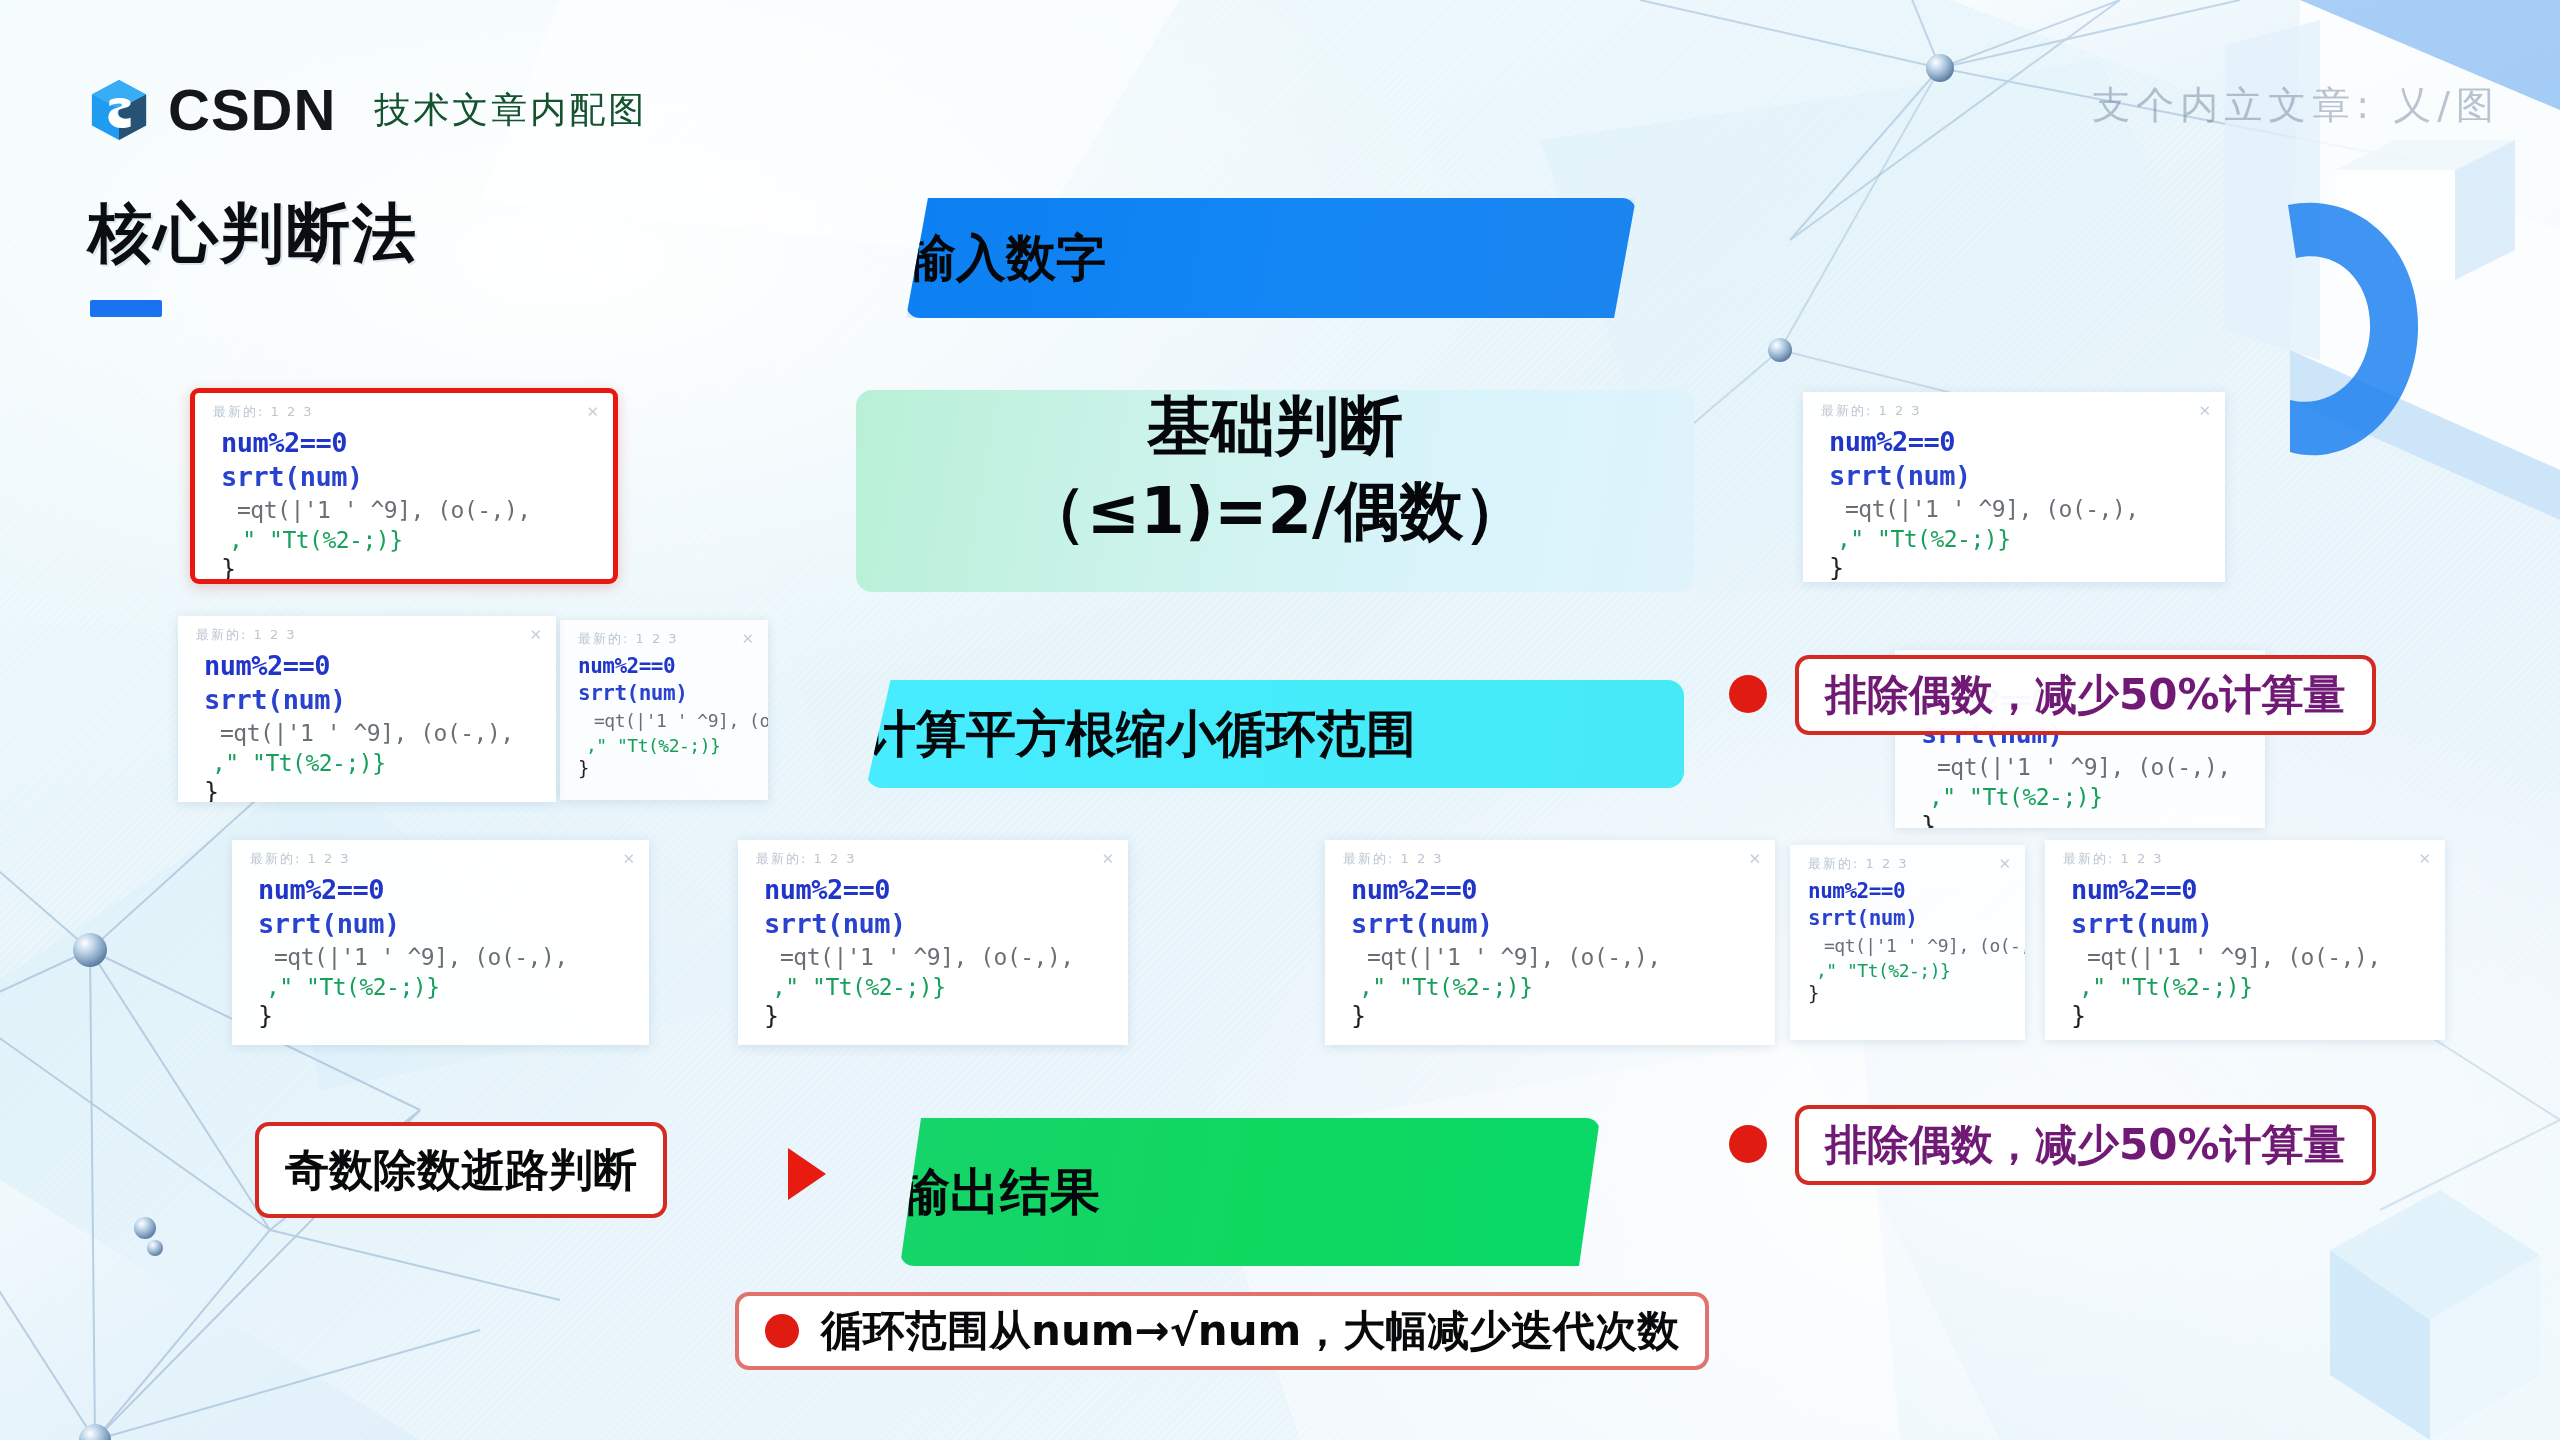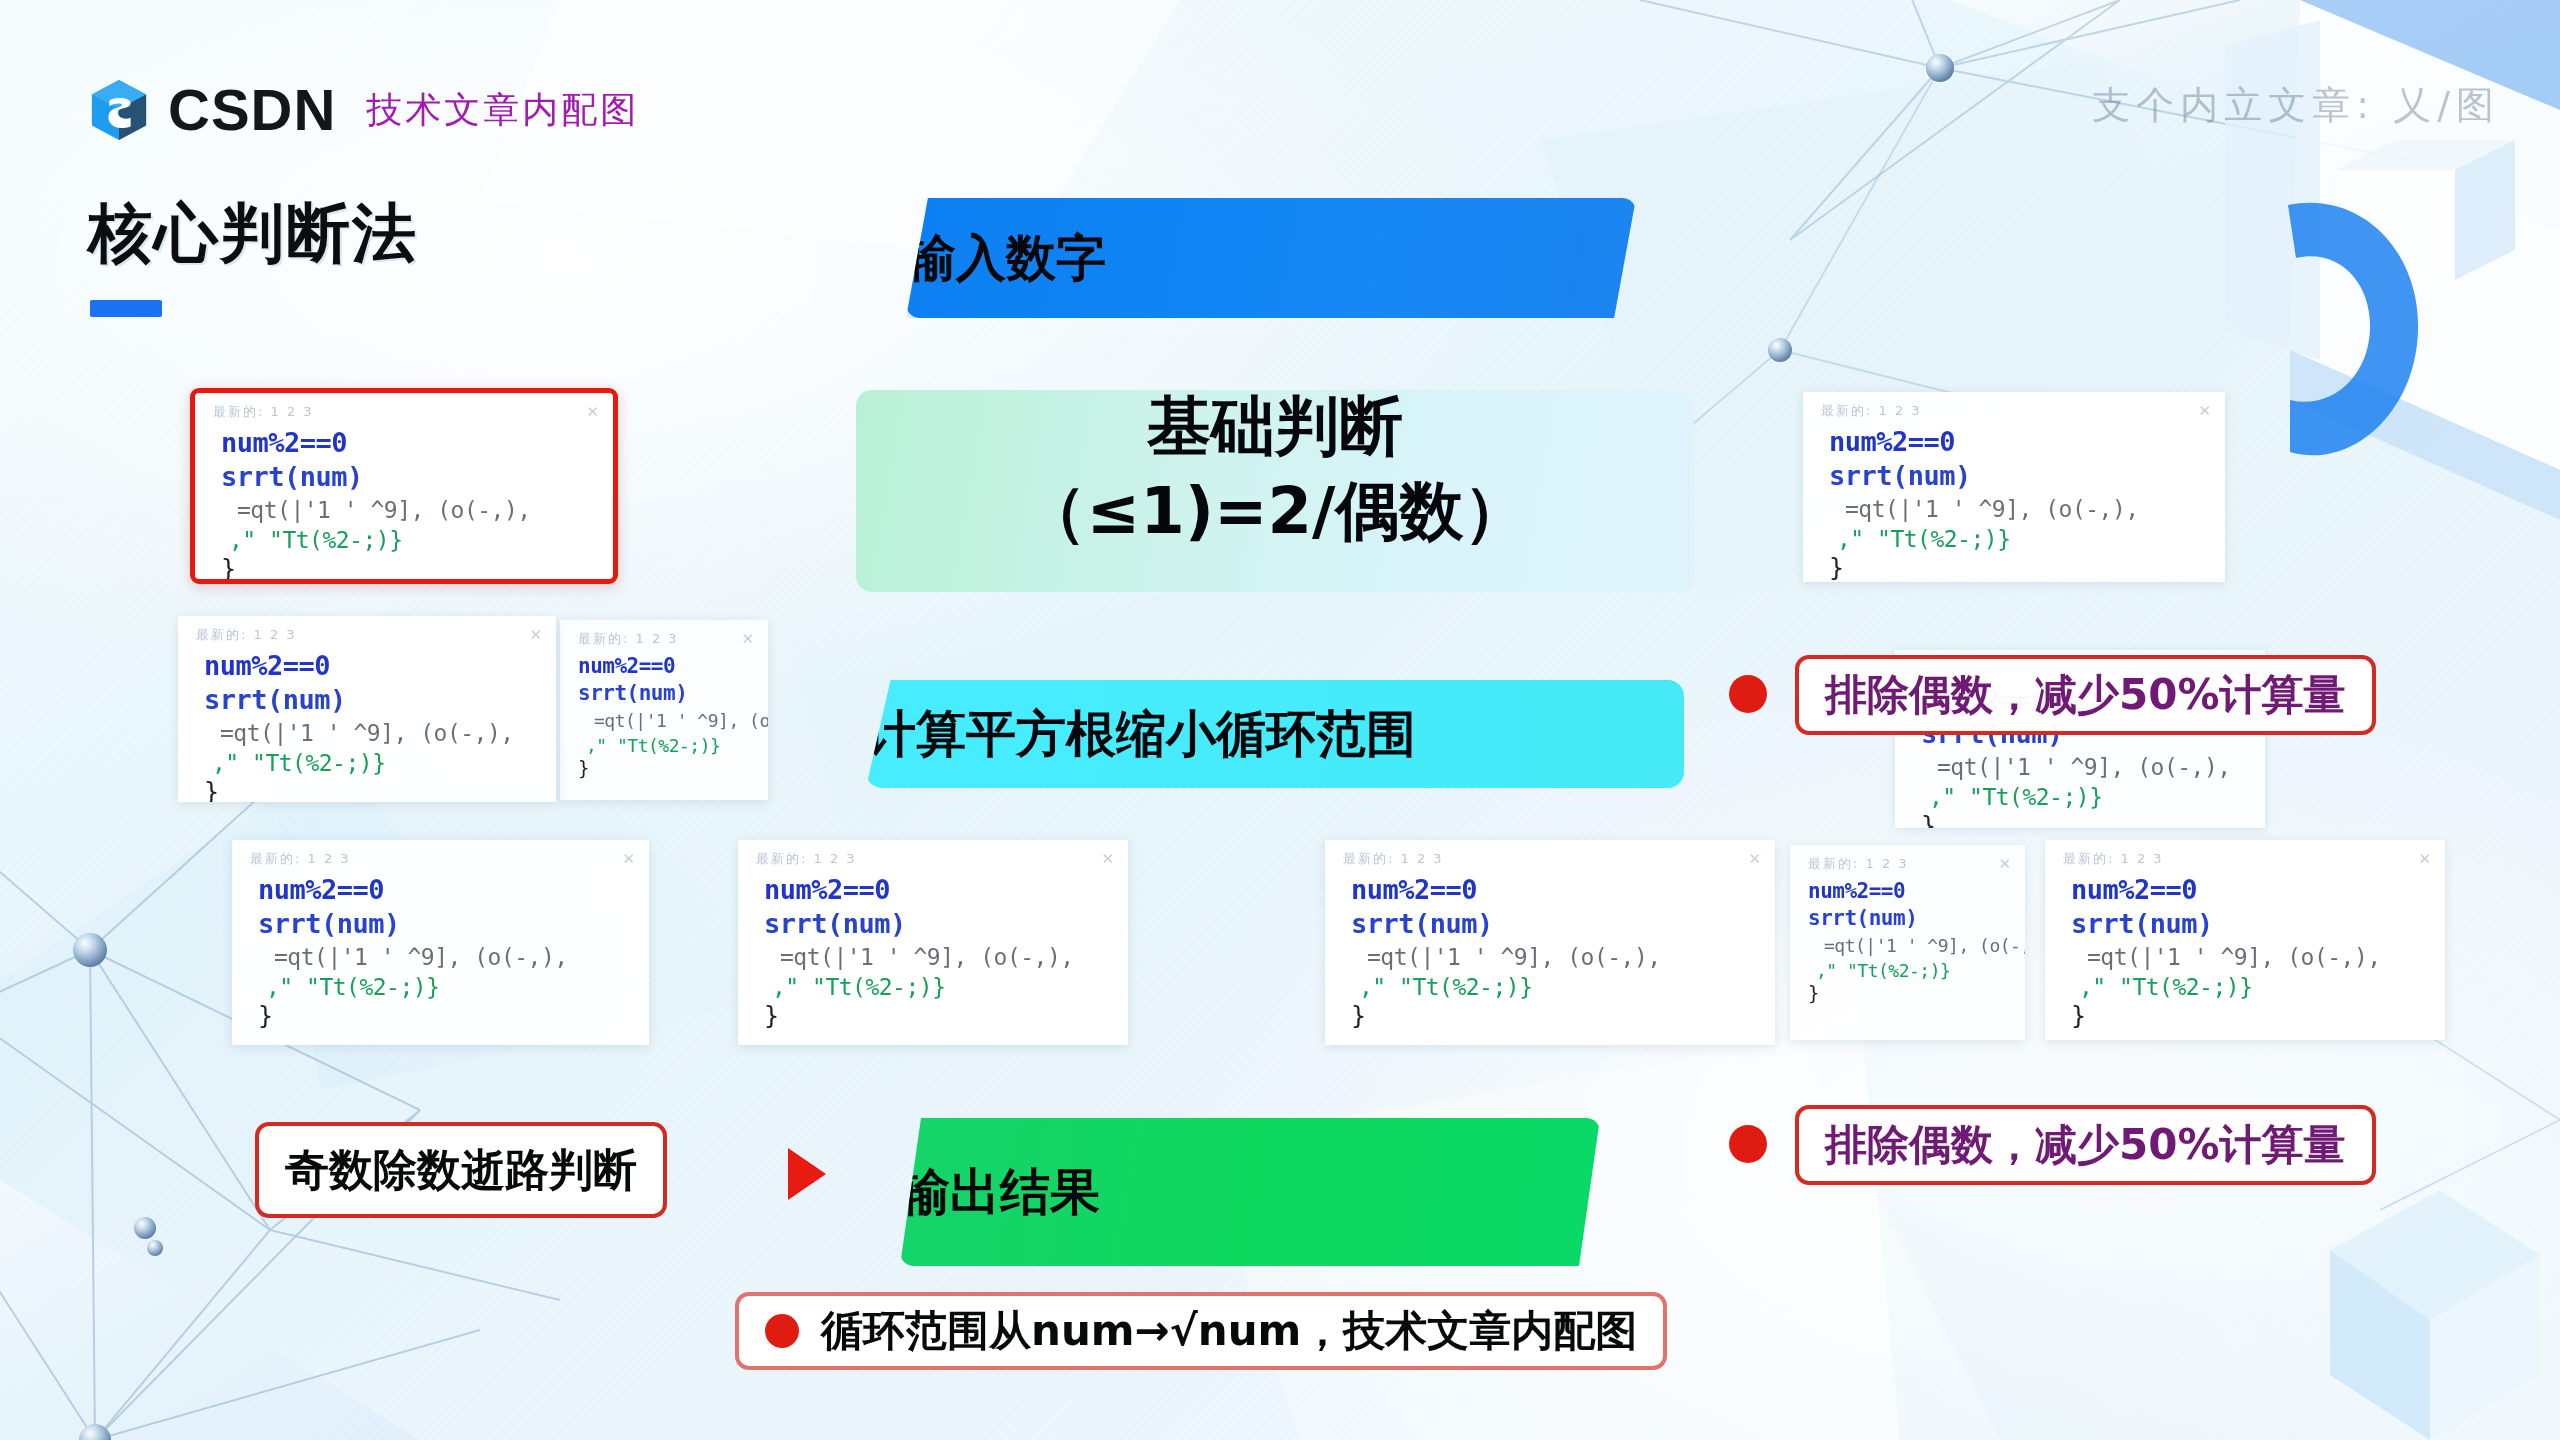--- a/index.html
+++ b/index.html
@@ -27,21 +27,21 @@
   
   #header { position:absolute; left:88px; top:78px; display:flex; align-items:center; z-index:30; }
   .logo-cube{ width:62px; height:64px; position:relative; margin-right:18px; }
   .logo-cube svg{ width:100%; height:100%; display:block; }
   .brand{
     font-family:"Liberation Sans", sans-serif;
     font-size:58px; font-weight:bold; color:#14161a; letter-spacing:1px;
     line-height:1;
   }
   .brand-sub{
-    font-size:36px; color:#a21caf; margin-left:30px; letter-spacing:3px;
+    font-size:36px; color:#14532d; margin-left:38px; letter-spacing:3px;
     font-family:"DejaVu Sans", sans-serif;
   }
 
   #page-title{
     position:absolute; left:88px; top:190px; z-index:30;
     font-size:64px; font-weight:bold; color:#0b0d10;
     font-family:"DejaVu Sans", sans-serif; letter-spacing:2px;
     text-shadow:2px 2px 0 rgba(160,190,215,.35);
   }
   #title-underline{
@@ -509,14 +509,14 @@
   <span>排除偶数，减少50%计算量</span>
 </div>
 
 <div class="callout co-left black-text">
   <span>奇数除数逝路判断</span>
 </div>
 <div class="tri-red"></div>
 
 <div class="callout co-bottom black-text">
   <span class="bullet inline"></span>
-  <span class="sqrt-txt">循环范围从num→√num，技术文章内配图</span>
+  <span class="sqrt-txt">循环范围从num→√num，大幅减少迭代次数</span>
 </div>
 
 </body></html>

